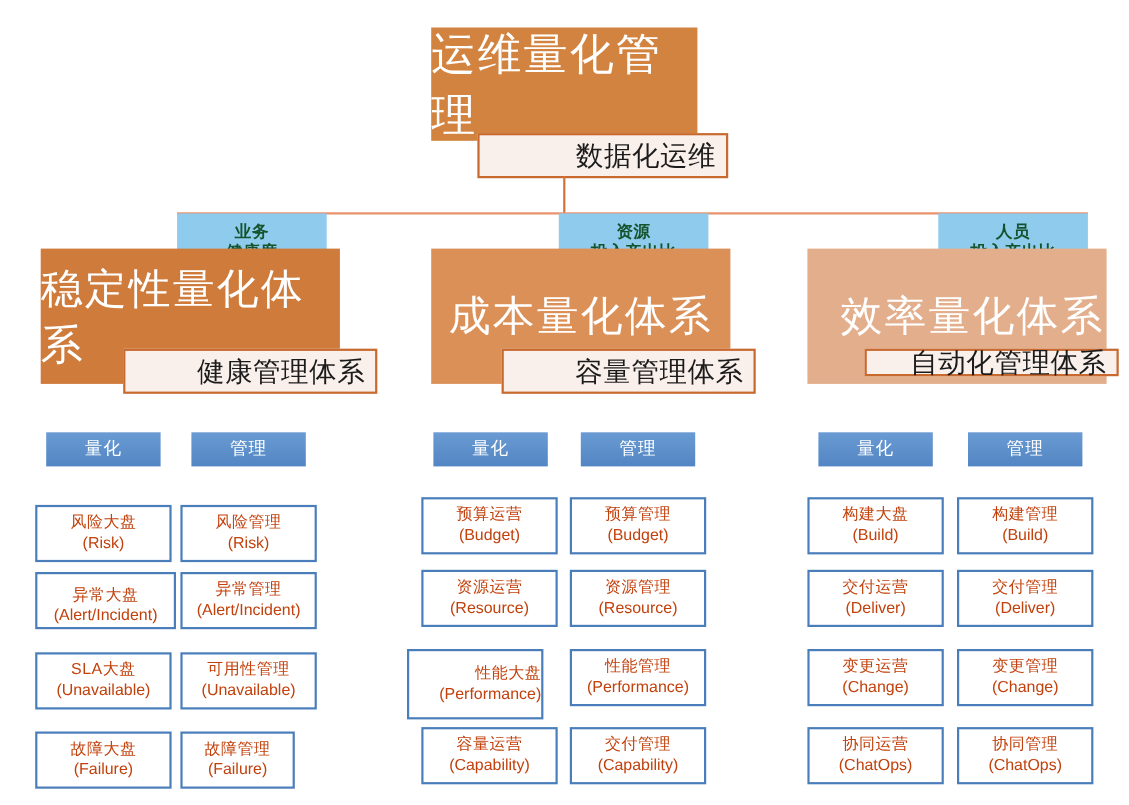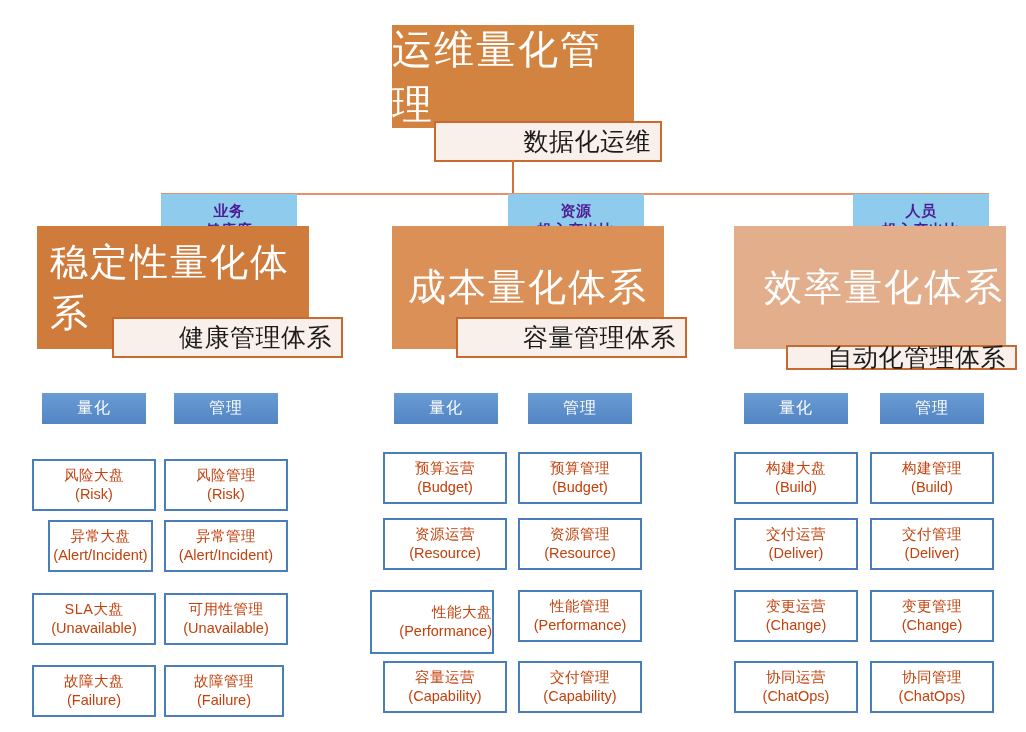--- a/index.html
+++ b/index.html
@@ -38,21 +38,21 @@
     padding-right:9px;
     font-size:25px;
     color:#1b1b1b;
     letter-spacing:0.5px;
   }
 
   
   .badge{
     position:absolute;
     background:#8FCBEC;
-    color:#4c1d95;
+    color:#14532d;
     font-weight:bold;
     font-size:15px;
     line-height:19px;
     display:flex;flex-direction:column;
     align-items:center;justify-content:center;
     box-sizing:border-box;
     letter-spacing:0.5px;
   }
 
   
@@ -94,21 +94,21 @@
 
   <div class="conn conn-v" style="left:512px;top:160px;height:34px;"></div>
 
   <div class="conn conn-h conn-light" style="left:161px;top:193px;width:828px;"></div>
 
   <div class="badge" style="left:161px;top:194px;width:136px;height:52px;">
     <span>业务</span>
     <span>健康度</span>
   </div>
 
-  <div class="obox lvl2" style="left:37px;top:226px;width:272px;height:123px;background:#CF7B3C;padding-left:13px;">
+  <div class="obox lvl2" style="left:37px;top:226px;width:272px;height:123px;background:#CF7B3C;">
     <span>稳定性量化体系</span>
   </div>
 
   <div class="sublabel" style="left:112px;top:317px;width:231px;height:41px;">
     <span>健康管理体系</span>
   </div>
 
   <div class="colhead" style="left:42px;top:393px;width:104px;height:31px;">
     <span>量化</span>
   </div>
@@ -118,21 +118,21 @@
 
   <div class="cell" style="left:32px;top:459px;width:124px;height:52px;">
     <span class="cn">风险大盘</span>
     <span class="en">(Risk)</span>
   </div>
   <div class="cell" style="left:164px;top:459px;width:124px;height:52px;">
     <span class="cn">风险管理</span>
     <span class="en">(Risk)</span>
   </div>
 
-  <div class="cell" style="left:48px;top:520px;width:105px;height:52px;">
+  <div class="cell" style="left:32px;top:520px;width:128px;height:52px;justify-content:flex-end;">
     <span class="cn">异常大盘</span>
     <span class="en">(Alert/Incident)</span>
   </div>
   <div class="cell" style="left:164px;top:520px;width:124px;height:52px;">
     <span class="cn">异常管理</span>
     <span class="en">(Alert/Incident)</span>
   </div>
 
   <div class="cell" style="left:32px;top:593px;width:124px;height:52px;">
     <span class="cn">SLA大盘</span>
@@ -140,21 +140,21 @@
   </div>
   <div class="cell" style="left:164px;top:593px;width:124px;height:52px;">
     <span class="cn">可用性管理</span>
     <span class="en">(Unavailable)</span>
   </div>
 
   <div class="cell" style="left:32px;top:665px;width:124px;height:52px;">
     <span class="cn">故障大盘</span>
     <span class="en">(Failure)</span>
   </div>
-  <div class="cell" style="left:164px;top:665px;width:120px;height:52px;">
+  <div class="cell" style="left:164px;top:665px;width:104px;height:52px;">
     <span class="cn">故障管理</span>
     <span class="en">(Failure)</span>
   </div>
 
   <div class="badge" style="left:508px;top:194px;width:136px;height:52px;">
     <span>资源</span>
     <span>投入产出比</span>
   </div>
 
   <div class="obox lvl2" style="left:392px;top:226px;width:272px;height:123px;background:#DB9058;">
@@ -210,21 +210,21 @@
 
   <div class="badge" style="left:853px;top:194px;width:136px;height:52px;">
     <span>人员</span>
     <span>投入产出比</span>
   </div>
 
   <div class="obox lvl2" style="left:734px;top:226px;width:272px;height:123px;background:#E3AE8B;padding-left:28px;">
     <span>效率量化体系</span>
   </div>
 
-  <div class="sublabel" style="left:786px;top:317px;width:231px;height:25px;margin-top:28px;">
+  <div class="sublabel" style="left:786px;top:317px;width:231px;height:25px;">
     <span>自动化管理体系</span>
   </div>
 
   <div class="colhead" style="left:744px;top:393px;width:104px;height:31px;">
     <span>量化</span>
   </div>
   <div class="colhead" style="left:880px;top:393px;width:104px;height:31px;">
     <span>管理</span>
   </div>
 

